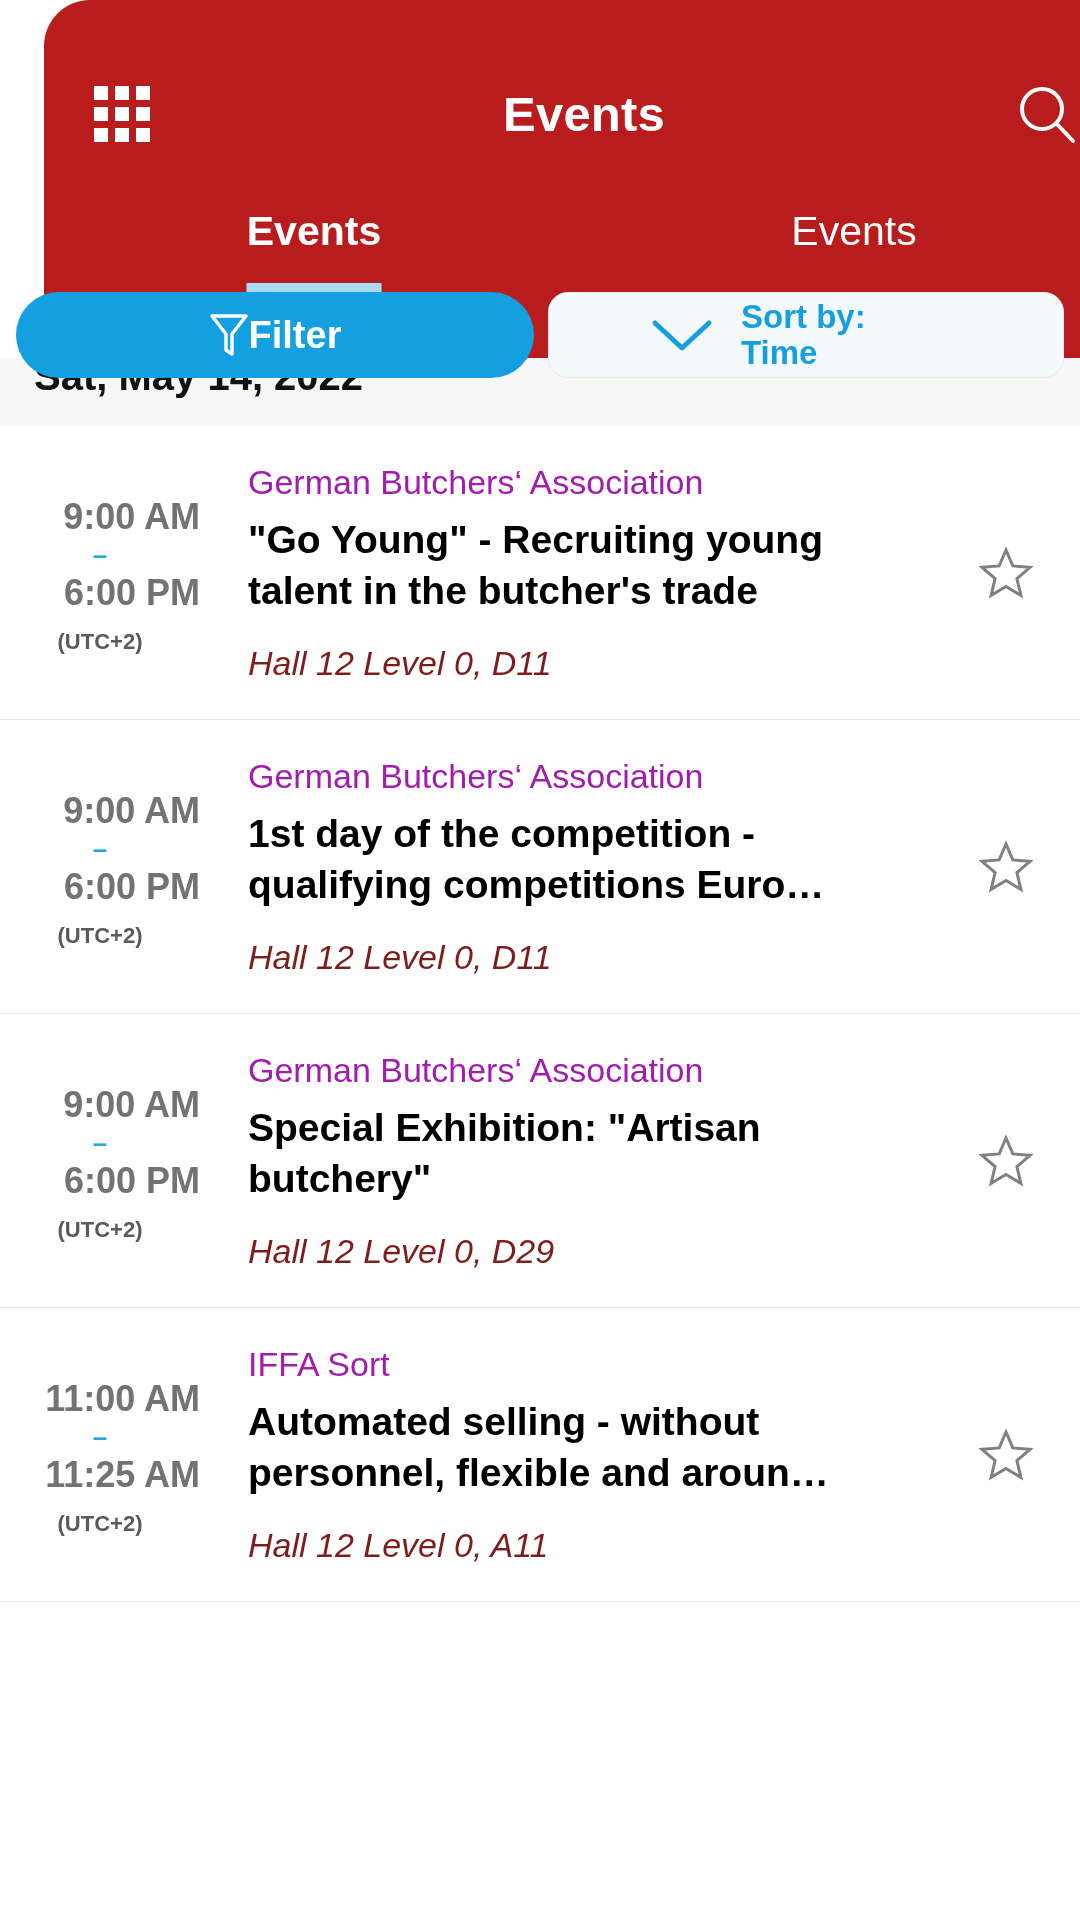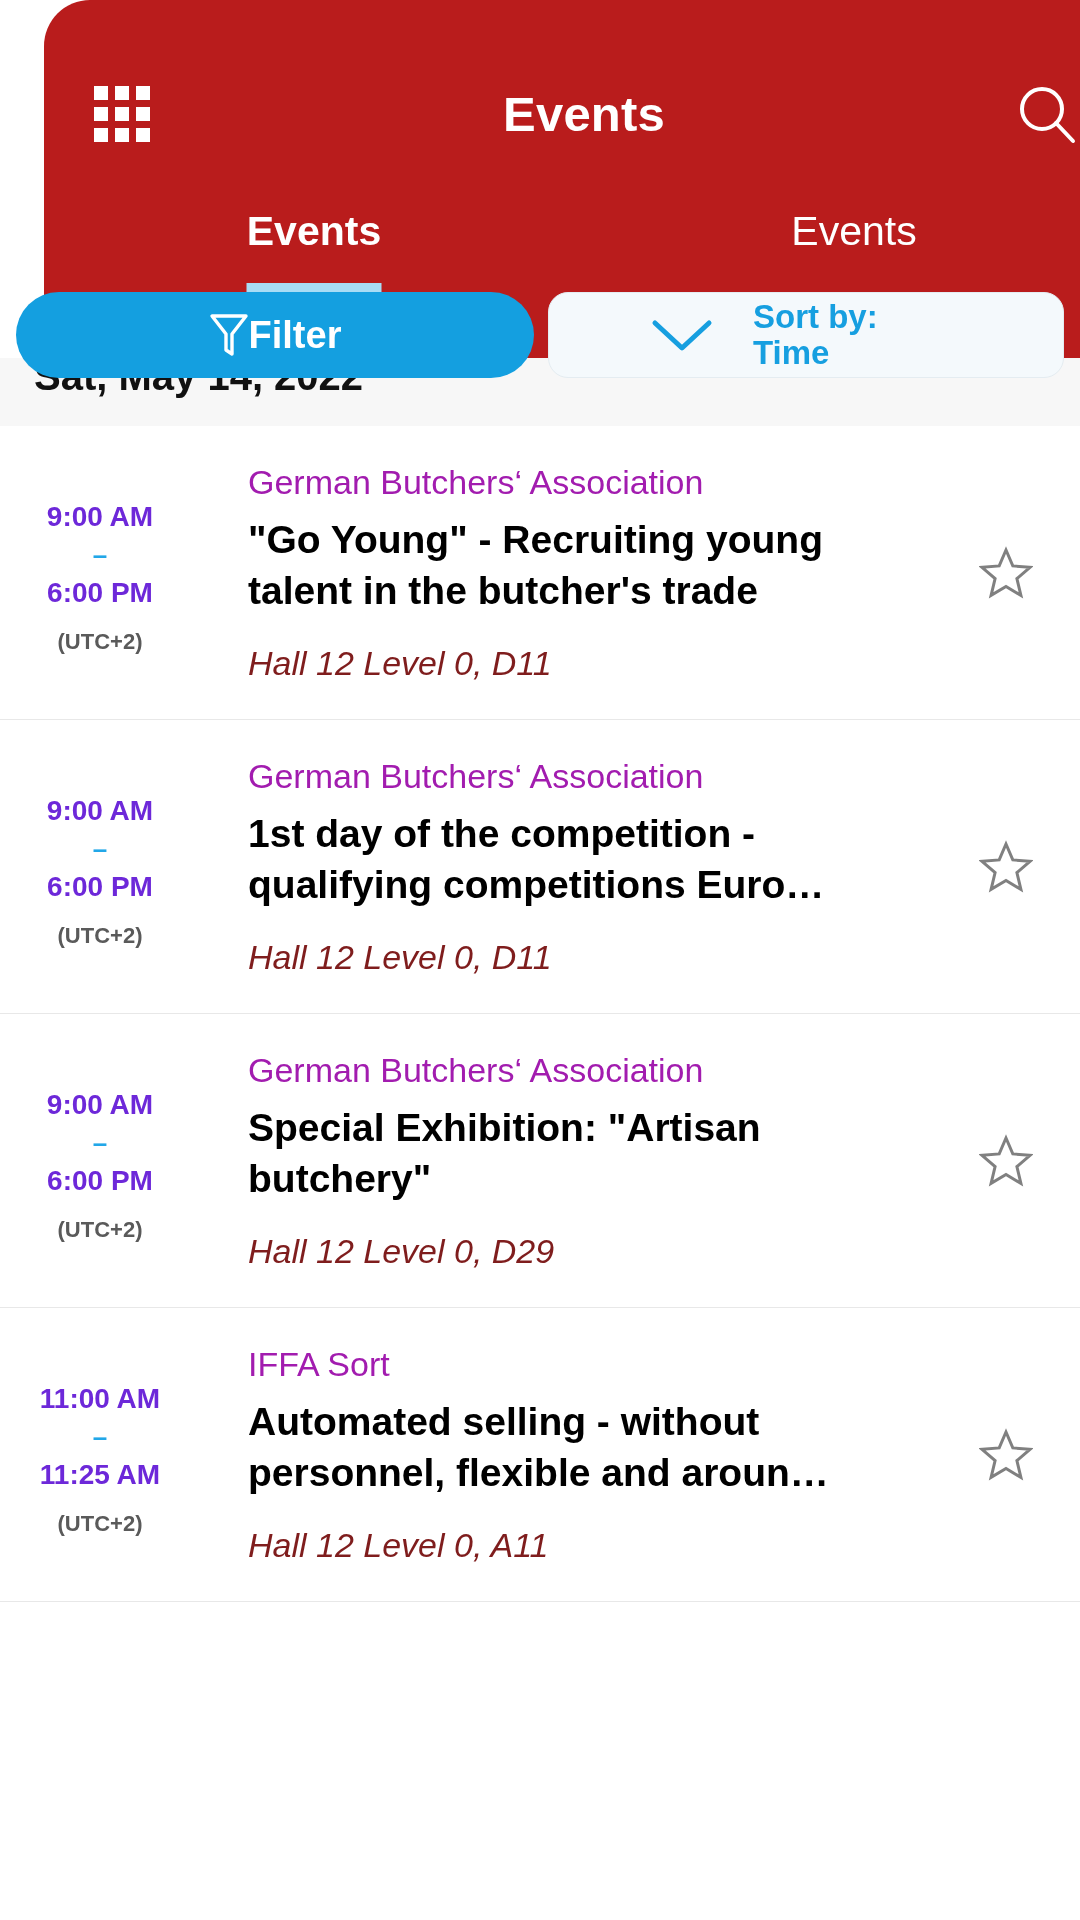--- a/index.html
+++ b/index.html
@@ -165,21 +165,21 @@
     align-items: center;
     cursor: pointer;
   }
   .chevron-icon {
     width: 70px;
     height: 40px;
     margin-left: 98px;
     flex: none;
   }
   .sort-text {
-    margin-left: 36px;
+    margin-left: 24px;
     color: #169FE0;
     font-size: 33px;
     font-weight: bold;
     line-height: 36px;
   }
 
   
   .body-area {
     position: absolute;
     top: 358px;
@@ -225,25 +225,26 @@
     cursor: pointer;
   }
 
   .time-col {
     width: 200px;
     flex: none;
     text-align: center;
     padding-top: 4px;
   }
   .time-val {
-    color: #6d28d9;
-    font-size: 28px;
+    color: #737373;
+    font-size: 36px;
     font-weight: bold;
     line-height: 58px;
     white-space: nowrap;
+    text-align: right;
   }
   .time-dash {
     color: #22A7E8;
     font-size: 26px;
     line-height: 18px;
     font-weight: bold;
   }
   .time-tz {
     color: #5A5A5A;
     font-size: 22px;

